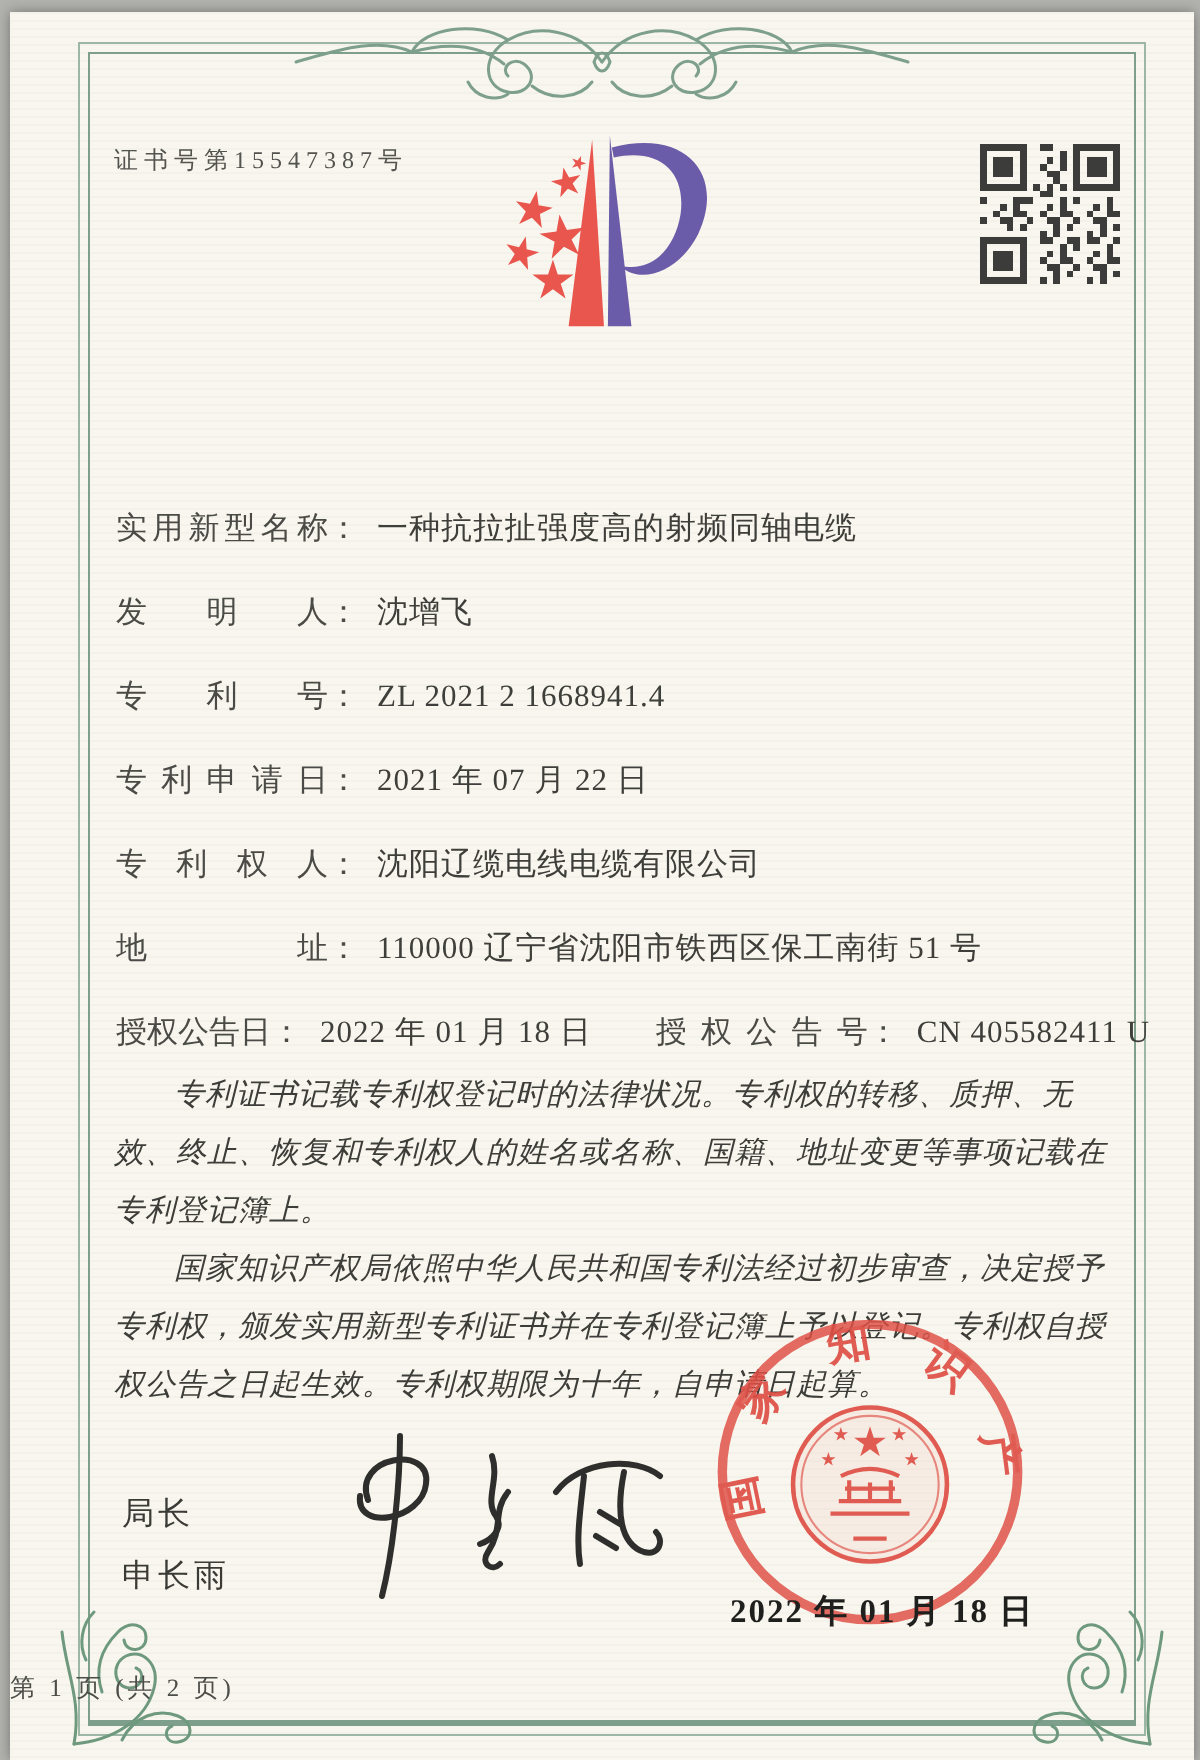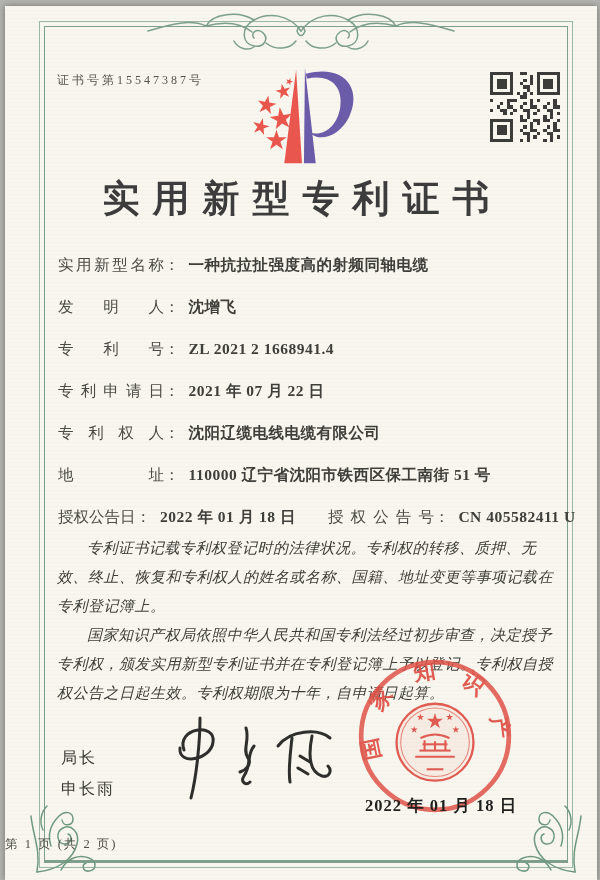--- a/index.html
+++ b/index.html
@@ -40,21 +40,21 @@
     letter-spacing:13px;padding-left:13px;
   }
 
   .fields{position:absolute;left:53px;right:36px;top:248px;}
   .frow{display:flex;align-items:flex-end;margin-bottom:20px;line-height:22px;white-space:nowrap;}
   .flab{
     display:inline-block;width:106px;text-align:justify;text-align-last:justify;
     font-size:15.5px;color:#4a4a46;
   }
   .fcolon{font-size:15.5px;color:#4a4a46;margin-right:9px;}
-  .fval{font-size:15.5px;color:#3e3e3a;letter-spacing:.5px;font-weight:bold;}
+  .fval{font-size:15.5px;color:#3e3e3a;letter-spacing:.5px;}
   .pair2{margin-left:32px;display:inline-flex;align-items:baseline;}
 
   .paras{
     position:absolute;left:52px;right:42px;top:528px;
     font-size:15px;line-height:29px;color:#3d3d39;
     font-style:italic;
   }
   .paras p{margin:0;text-indent:2em;letter-spacing:.5px;}
 
   .officer{position:absolute;left:56px;top:736px;font-size:16px;color:#3a3a36;line-height:31px;letter-spacing:2px;}
@@ -318,21 +318,20 @@
       <rect x="3" y="20" width="1" height="1" fill="#3c3c3a"></rect>
       <rect x="4" y="20" width="1" height="1" fill="#3c3c3a"></rect>
       <rect x="5" y="20" width="1" height="1" fill="#3c3c3a"></rect>
       <rect x="6" y="20" width="1" height="1" fill="#3c3c3a"></rect>
       <rect x="9" y="20" width="1" height="1" fill="#3c3c3a"></rect>
       <rect x="11" y="20" width="1" height="1" fill="#3c3c3a"></rect>
       <rect x="16" y="20" width="1" height="1" fill="#3c3c3a"></rect>
       <rect x="18" y="20" width="1" height="1" fill="#3c3c3a"></rect>
     </svg>
 
-  <h1 class="title">实用新型专利证书</h1>
 
   <div class="fields">
     <div class="frow">
       <span class="flab">实用新型名称</span>
         <span class="fcolon">：</span>
         <span class="fval">一种抗拉扯强度高的射频同轴电缆</span>
     </div>
     <div class="frow">
       <span class="flab">发明人</span>
         <span class="fcolon">：</span>

